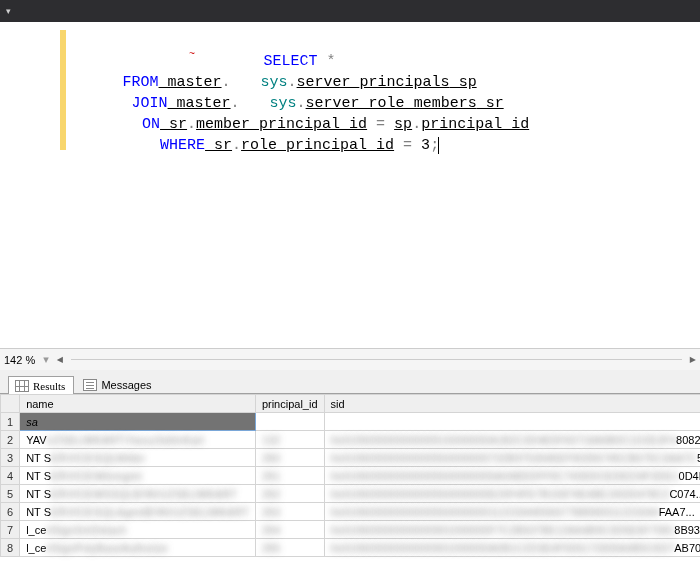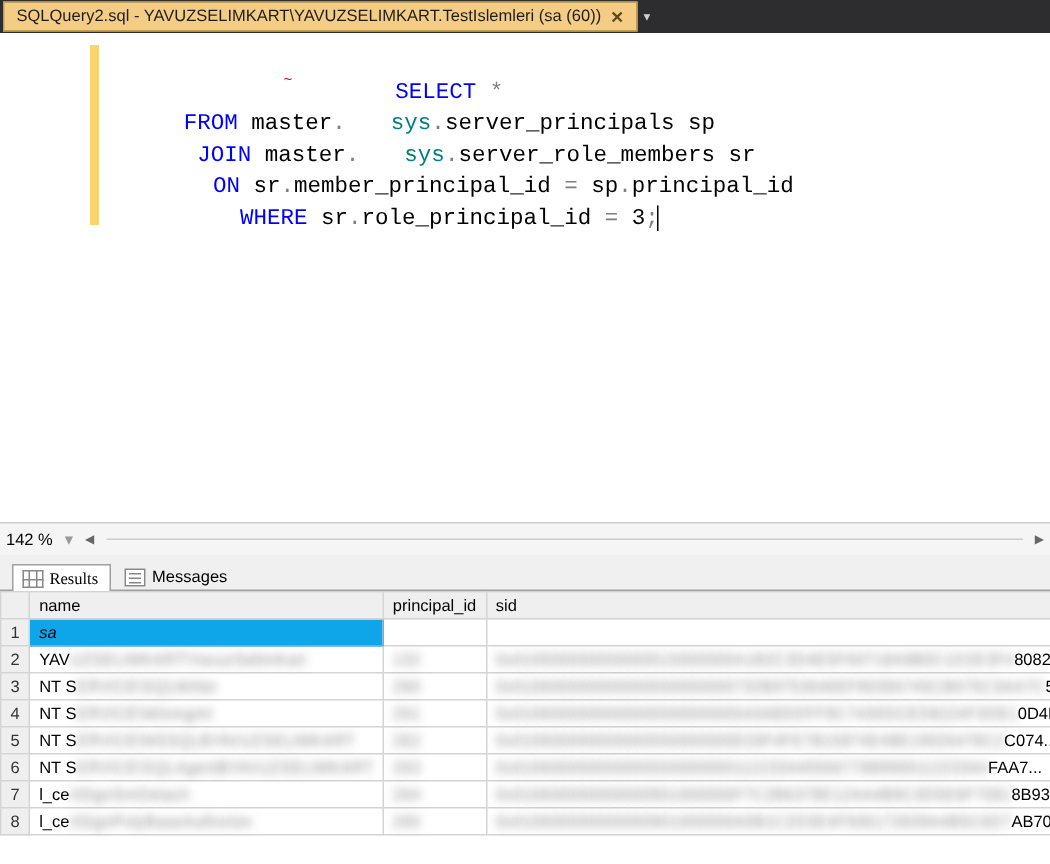--- a/index.html
+++ b/index.html
@@ -69,21 +69,21 @@
   .code {
     font-family: Consolas, "Courier New", monospace;
     font-size: 15px;
     line-height: 21px;
     white-space: pre;
     padding-left: 4px;
     position: relative;
   }
   .kw { color: #0000ff; }
   .op { color: #808080; }
-  .id { color: #000000; }
+  .id { color: #000000; text-decoration: underline; }
   .tbl { color: #008080; margin-left: 30px; }
   .num { color: #000000; }
   .cursor {
     display: inline-block;
     width: 1px;
     height: 17px;
     background: #000;
     vertical-align: text-bottom;
     margin-left: -1px;
   }
@@ -198,41 +198,37 @@
     background: #efefef;
     font-weight: normal;
   }
   table.grid td.rownum {
     background: #efefef;
     text-align: center;
     width: 22px;
     color: #333;
   }
   table.grid td.sel {
-    background: #0ea5e9;
+    background: #737373;
     border: 1px solid #7aa7d8;
     font-style: italic;
   }
   .col-name { width: 200px; }
   .col-pid { width: 58px; }
   .col-sid { width: 270px; }
   .blur {
     color: transparent;
     text-shadow: 0 0 6px rgba(100,100,100,0.7);
     user-select: none;
   }
 </style>
 </head>
 <body>
 
 <div class="tab-bar">
-  <div class="tab">
-    <span>SQLQuery2.sql - YAVUZSELIMKART\YAVUZSELIMKART.TestIslemleri (sa (60))</span>
-    <span class="close-x">✕</span>
-  </div>
   <span class="dropdown-caret">▾</span>
 </div>
 
 <div class="editor-area">
   <div class="editor-wrap">
     <div class="left-margin"></div>
     <div class="yellow-gutter"></div>
     <div class="code">
 <span class="kw">SELECT</span><span class="op"> *</span><span class="squiggle">~</span>
 <span class="kw">FROM</span><span class="id"> master</span><span class="op">.</span><span class="tbl">sys</span><span class="op">.</span><span class="id">server_principals</span><span class="id"> sp</span>

